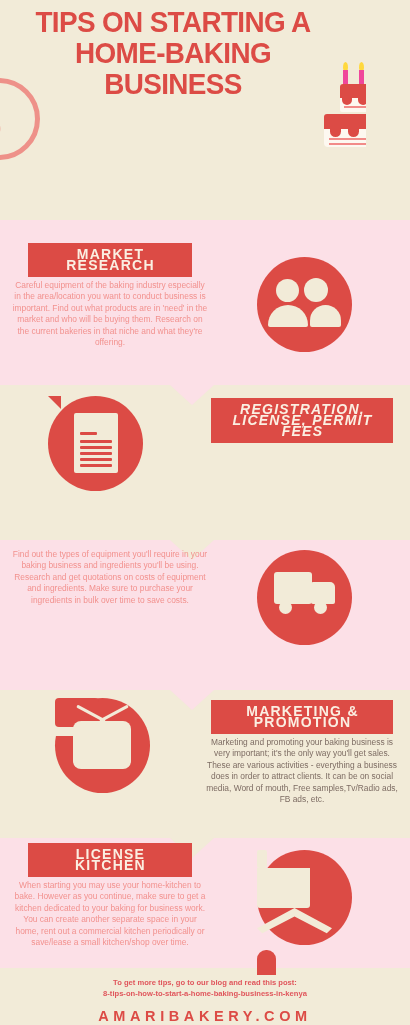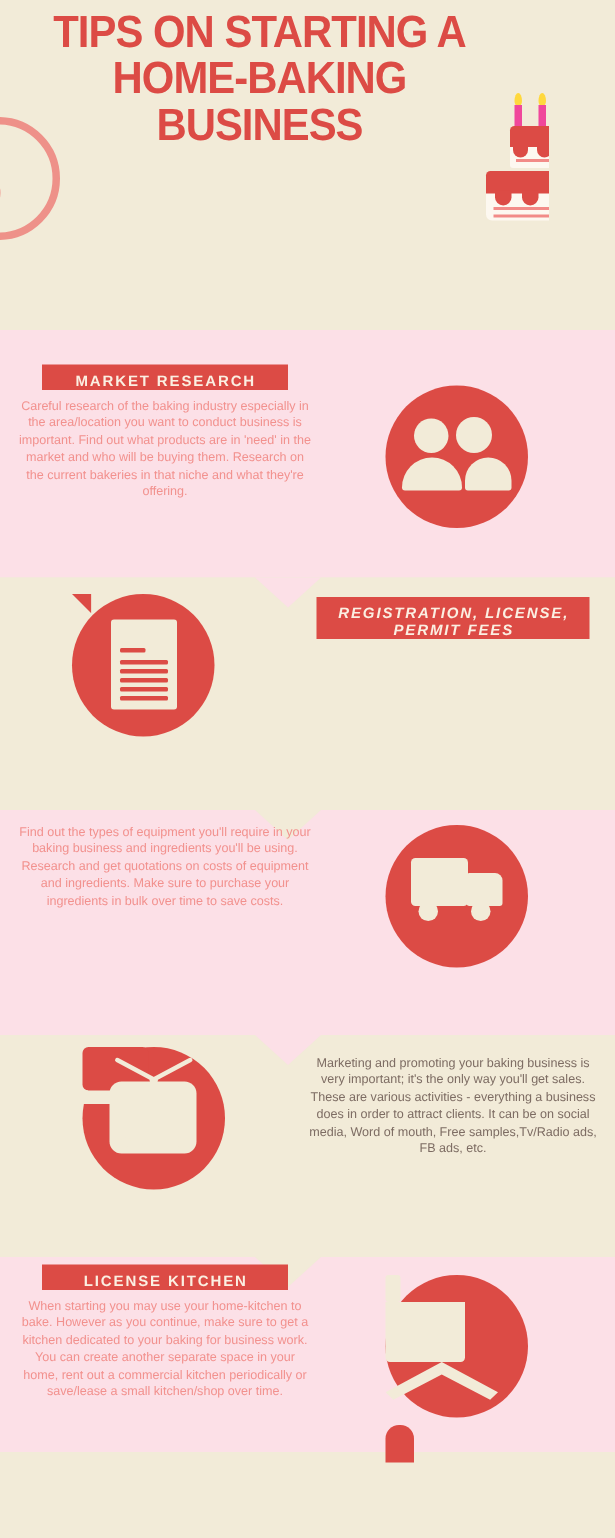--- a/index.html
+++ b/index.html
@@ -53,22 +53,22 @@
     background:#DC4B45;color:#FBEFE2;
     font-size:9.2px;line-height:13.6px;text-align:center;
     padding:7px 12px 0 12px;box-sizing:border-box;
   }
 
   
   .section{position:absolute;left:0;width:410px;}
   .sect-text{position:absolute;width:198px;text-align:center;}
   .label{
     display:inline-block;background:#DC4B45;color:#FBEFE2;
-    font-size:10px;font-weight:bold;letter-spacing:1.25px;
-    padding:6px 10px 0 11px;line-height:11px;box-sizing:border-box;
+    font-size:14px;font-weight:bold;letter-spacing:1.25px;
+    padding:6px 10px 6px 11px;line-height:11px;box-sizing:border-box;
   }
   .label.wide{width:164px;}
   .label.wide2{width:182px;}
   .body-txt{margin-top:3px;font-size:8.4px;line-height:11.4px;}
   .on-pink .body-txt{color:#F2918E;}
   .on-cream .body-txt{color:#7D6C63;}
 
   
   .circle{position:absolute;width:95px;height:95px;border-radius:50%;background:#DC4B45;}
   .circle-wrap{position:absolute;width:101px;height:101px;}
@@ -168,21 +168,21 @@
       <div class="dripB" style="left:65px;"></div>
       <div class="wave" style="left:11px;top:76px;width:64px;"></div>
       <div class="wave" style="left:11px;top:81px;width:64px;"></div>
     </div>
 
   </div>
 
   <div class="section on-pink">
     <div class="sect-text" style="left:11px;top:243px;">
       <div class="label wide">MARKET RESEARCH</div>
-      <div class="body-txt">Careful research of the baking industry especially in the area/location you want to conduct business is important. Find out what products are in 'need' in the market and who will be buying them. Research on the current bakeries in that niche and what they're offering.</div>
+      <div class="body-txt">Careful equipment of the baking industry especially in the area/location you want to conduct business is important. Find out what products are in 'need' in the market and who will be buying them. Research on the current bakeries in that niche and what they're offering.</div>
     </div>
     <div class="circle-wrap" style="left:257px;top:257px;">
       <div class="shadow"></div>
       <div class="circle ppl">
         <div class="g h1"></div>
           <div class="g h2"></div>
         <div class="g b1"></div>
           <div class="g b2"></div>
       </div>
     </div>
@@ -232,20 +232,21 @@
         <div class="ant" style="left:20px;top:14px;width:32px;transform:rotate(28deg);"></div>
         <div class="ant" style="left:43px;top:14px;width:32px;transform:rotate(-28deg);"></div>
         <div class="g case"></div>
         <div class="scr"></div>
         <div class="g knb" style="left:25px;"></div>
         <div class="g knb" style="left:62px;"></div>
         <div class="grill"></div>
       </div>
     </div>
     <div class="sect-text" style="left:203px;top:700px;">
+      <div class="label wide2">MARKETING &amp; PROMOTION</div>
       <div class="body-txt">Marketing and promoting your baking business is very important; it's the only way you'll get sales. These are various activities - everything a business does in order to attract clients. It can be on social media, Word of mouth, Free samples,Tv/Radio ads, FB ads, etc.</div>
     </div>
     <div class="notch cream-down" style="top:838px;"></div>
   </div>
 
   <div class="section on-pink">
     <div class="sect-text" style="left:11px;top:843px;">
       <div class="label wide">LICENSE KITCHEN</div>
       <div class="body-txt">When starting you may use your home-kitchen to bake. However as you continue, make sure to get a kitchen dedicated to your baking for business work. You can create another separate space in your home, rent out a commercial kitchen periodically or save/lease a small kitchen/shop  over time.</div>
     </div>
@@ -253,14 +254,19 @@
       <div class="shadow"></div>
       <div class="circle hs">
         <div class="chim"></div>
         <div class="wall"></div>
         <div class="roof"></div>
         <div class="door"></div>
       </div>
     </div>
   </div>
 
+  <div class="footer" style="top:977px;">
+    <div class="foot-line">To get more tips, go to our blog and read this post:</div>
+    <div class="foot-line">8-tips-on-how-to-start-a-home-baking-business-in-kenya</div>
+    <div class="brand">AMARIBAKERY.COM</div>
+  </div>
 
 </div>
 
 </body></html>

